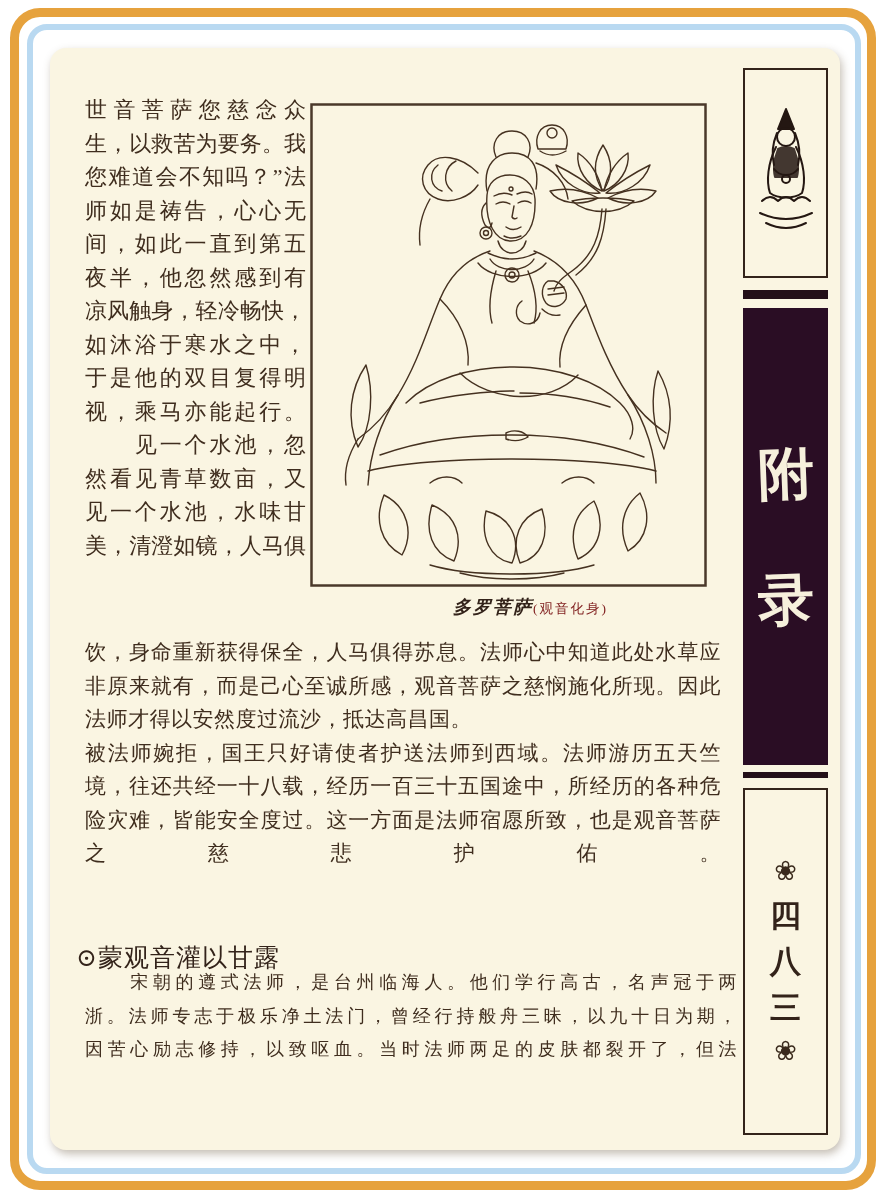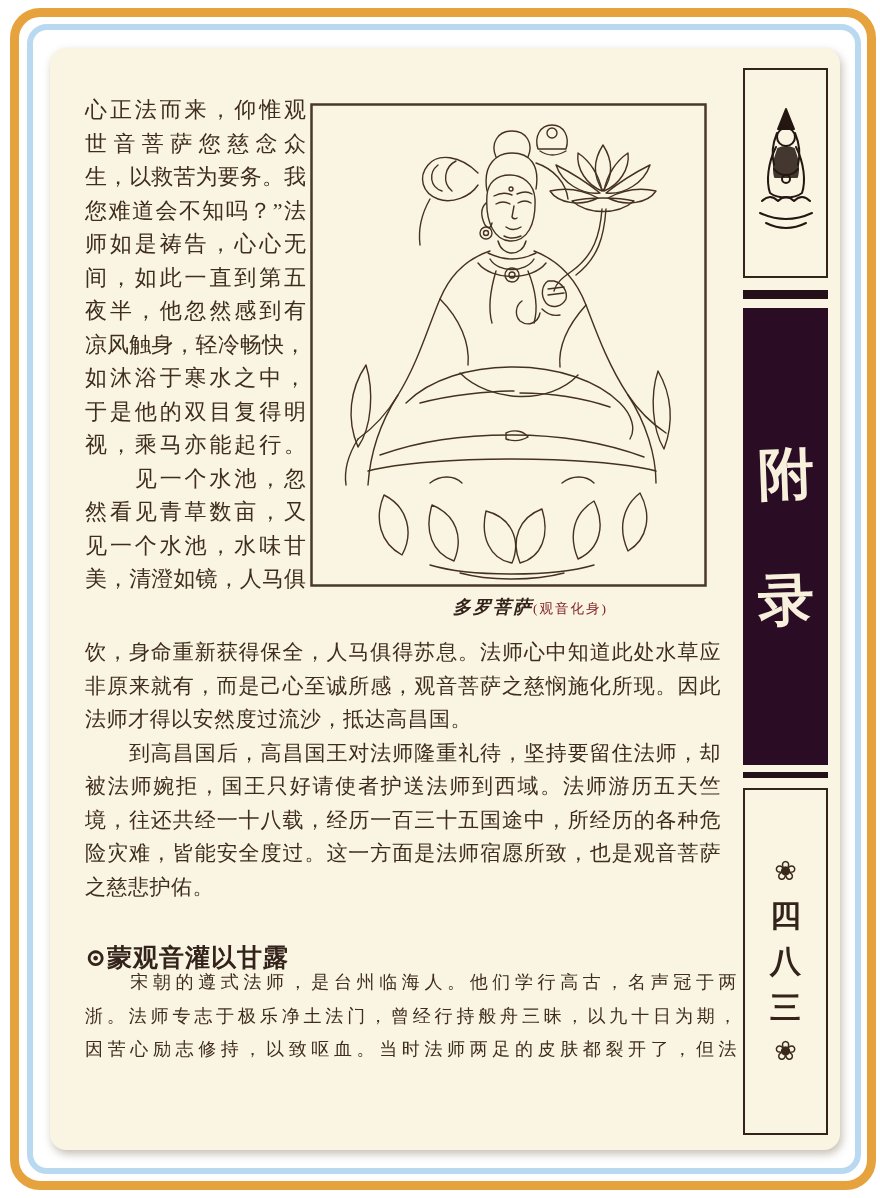--- a/index.html
+++ b/index.html
@@ -19,21 +19,21 @@
     box-shadow:2px 4px 8px rgba(90,70,40,.35);}
   .line{line-height:33.5px;height:33.5px;white-space:nowrap;overflow:visible;}
   .j .line{text-align:justify;text-align-last:justify;text-justify:inter-character;white-space:normal;}
   
   .left-col{position:absolute;left:35px;top:45px;width:221px;font-size:22px;}
   
   .full-col{position:absolute;left:35px;top:588px;width:636px;font-size:21px;letter-spacing:.5px;}
   .full-col .line:nth-child(3),
   .full-col .line:nth-child(8){text-align-last:left;}
   
-  .heading{position:absolute;left:35px;top:893px;font-size:25px;font-weight:bold;
+  .heading{position:absolute;left:26px;top:893px;font-size:25px;font-weight:normal;
     letter-spacing:1px;color:#33231a;}
   
   .para2{position:absolute;left:35px;top:918px;width:652px;font-size:18px;letter-spacing:.4px;}
   
   .illus{position:absolute;left:260px;top:55px;width:397px;height:484px;}
   .illus svg{display:block;}
   .caption{position:absolute;left:260px;top:547px;width:397px;text-align:center;
     padding-left:44px;box-sizing:border-box;white-space:nowrap;}
   .caption .cap-title{font-weight:bold;font-size:18px;letter-spacing:2px;color:#33231a;font-style:italic;}
   .caption .cap-note{font-size:13.5px;letter-spacing:2px;color:#7f1d1d;}
@@ -57,21 +57,20 @@
 </style>
 </head>
 <body>
 
 <div class="frame-orange"></div>
 <div class="frame-blue"></div>
 
 <div class="paper">
 
   <div class="left-col j">
-      <div class="line">心正法而来，仰惟观</div>
       <div class="line">世音菩萨您慈念众</div>
       <div class="line">生，以救苦为要务。我</div>
       <div class="line">您难道会不知吗？”法</div>
       <div class="line">师如是祷告，心心无</div>
       <div class="line">间，如此一直到第五</div>
       <div class="line">夜半，他忽然感到有</div>
       <div class="line">凉风触身，轻冷畅快，</div>
       <div class="line">如沐浴于寒水之中，</div>
       <div class="line">于是他的双目复得明</div>
       <div class="line">视，乘马亦能起行。</div>
@@ -172,21 +171,20 @@
   </div>
 
   <div class="caption">
     <span class="cap-title">多罗菩萨</span><span class="cap-note">(观音化身)</span>
   </div>
 
   <div class="full-col j">
       <div class="line">饮，身命重新获得保全，人马俱得苏息。法师心中知道此处水草应</div>
       <div class="line">非原来就有，而是己心至诚所感，观音菩萨之慈悯施化所现。因此</div>
       <div class="line">法师才得以安然度过流沙，抵达高昌国。</div>
-      <div class="line">　　到高昌国后，高昌国王对法师隆重礼待，坚持要留住法师，却</div>
       <div class="line">被法师婉拒，国王只好请使者护送法师到西域。法师游历五天竺</div>
       <div class="line">境，往还共经一十八载，经历一百三十五国途中，所经历的各种危</div>
       <div class="line">险灾难，皆能安全度过。这一方面是法师宿愿所致，也是观音菩萨</div>
       <div class="line">之慈悲护佑。</div>
     </div>
 
   <div class="heading">⊙蒙观音灌以甘露</div>
 
   <div class="para2 j">
       <div class="line">　　宋朝的遵式法师，是台州临海人。他们学行高古，名声冠于两</div>

